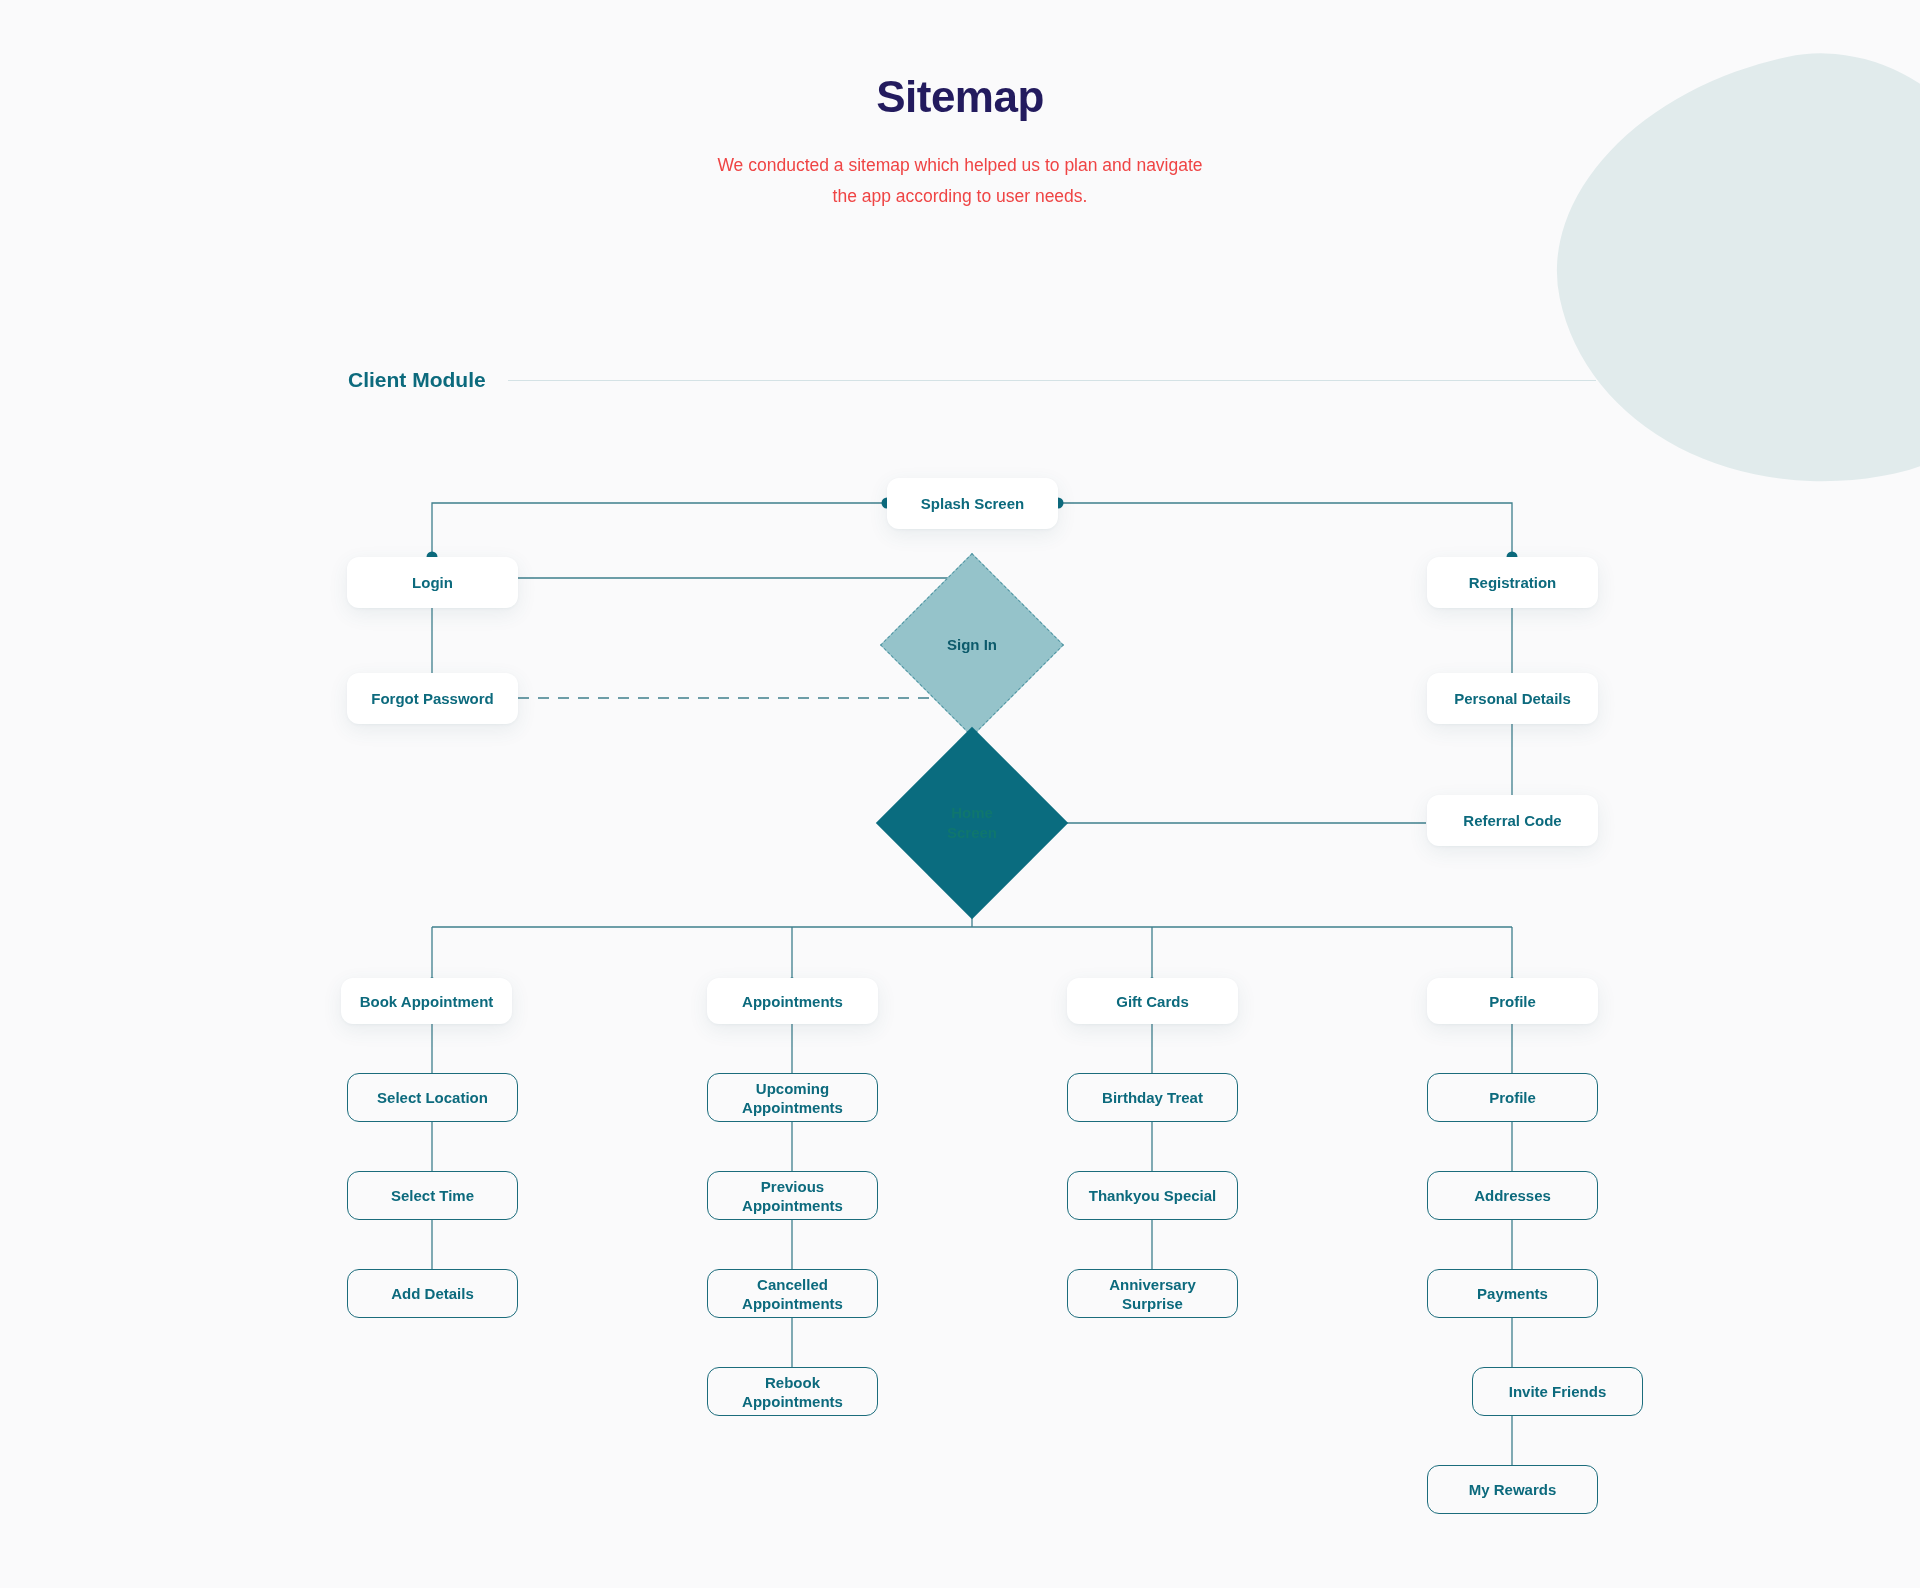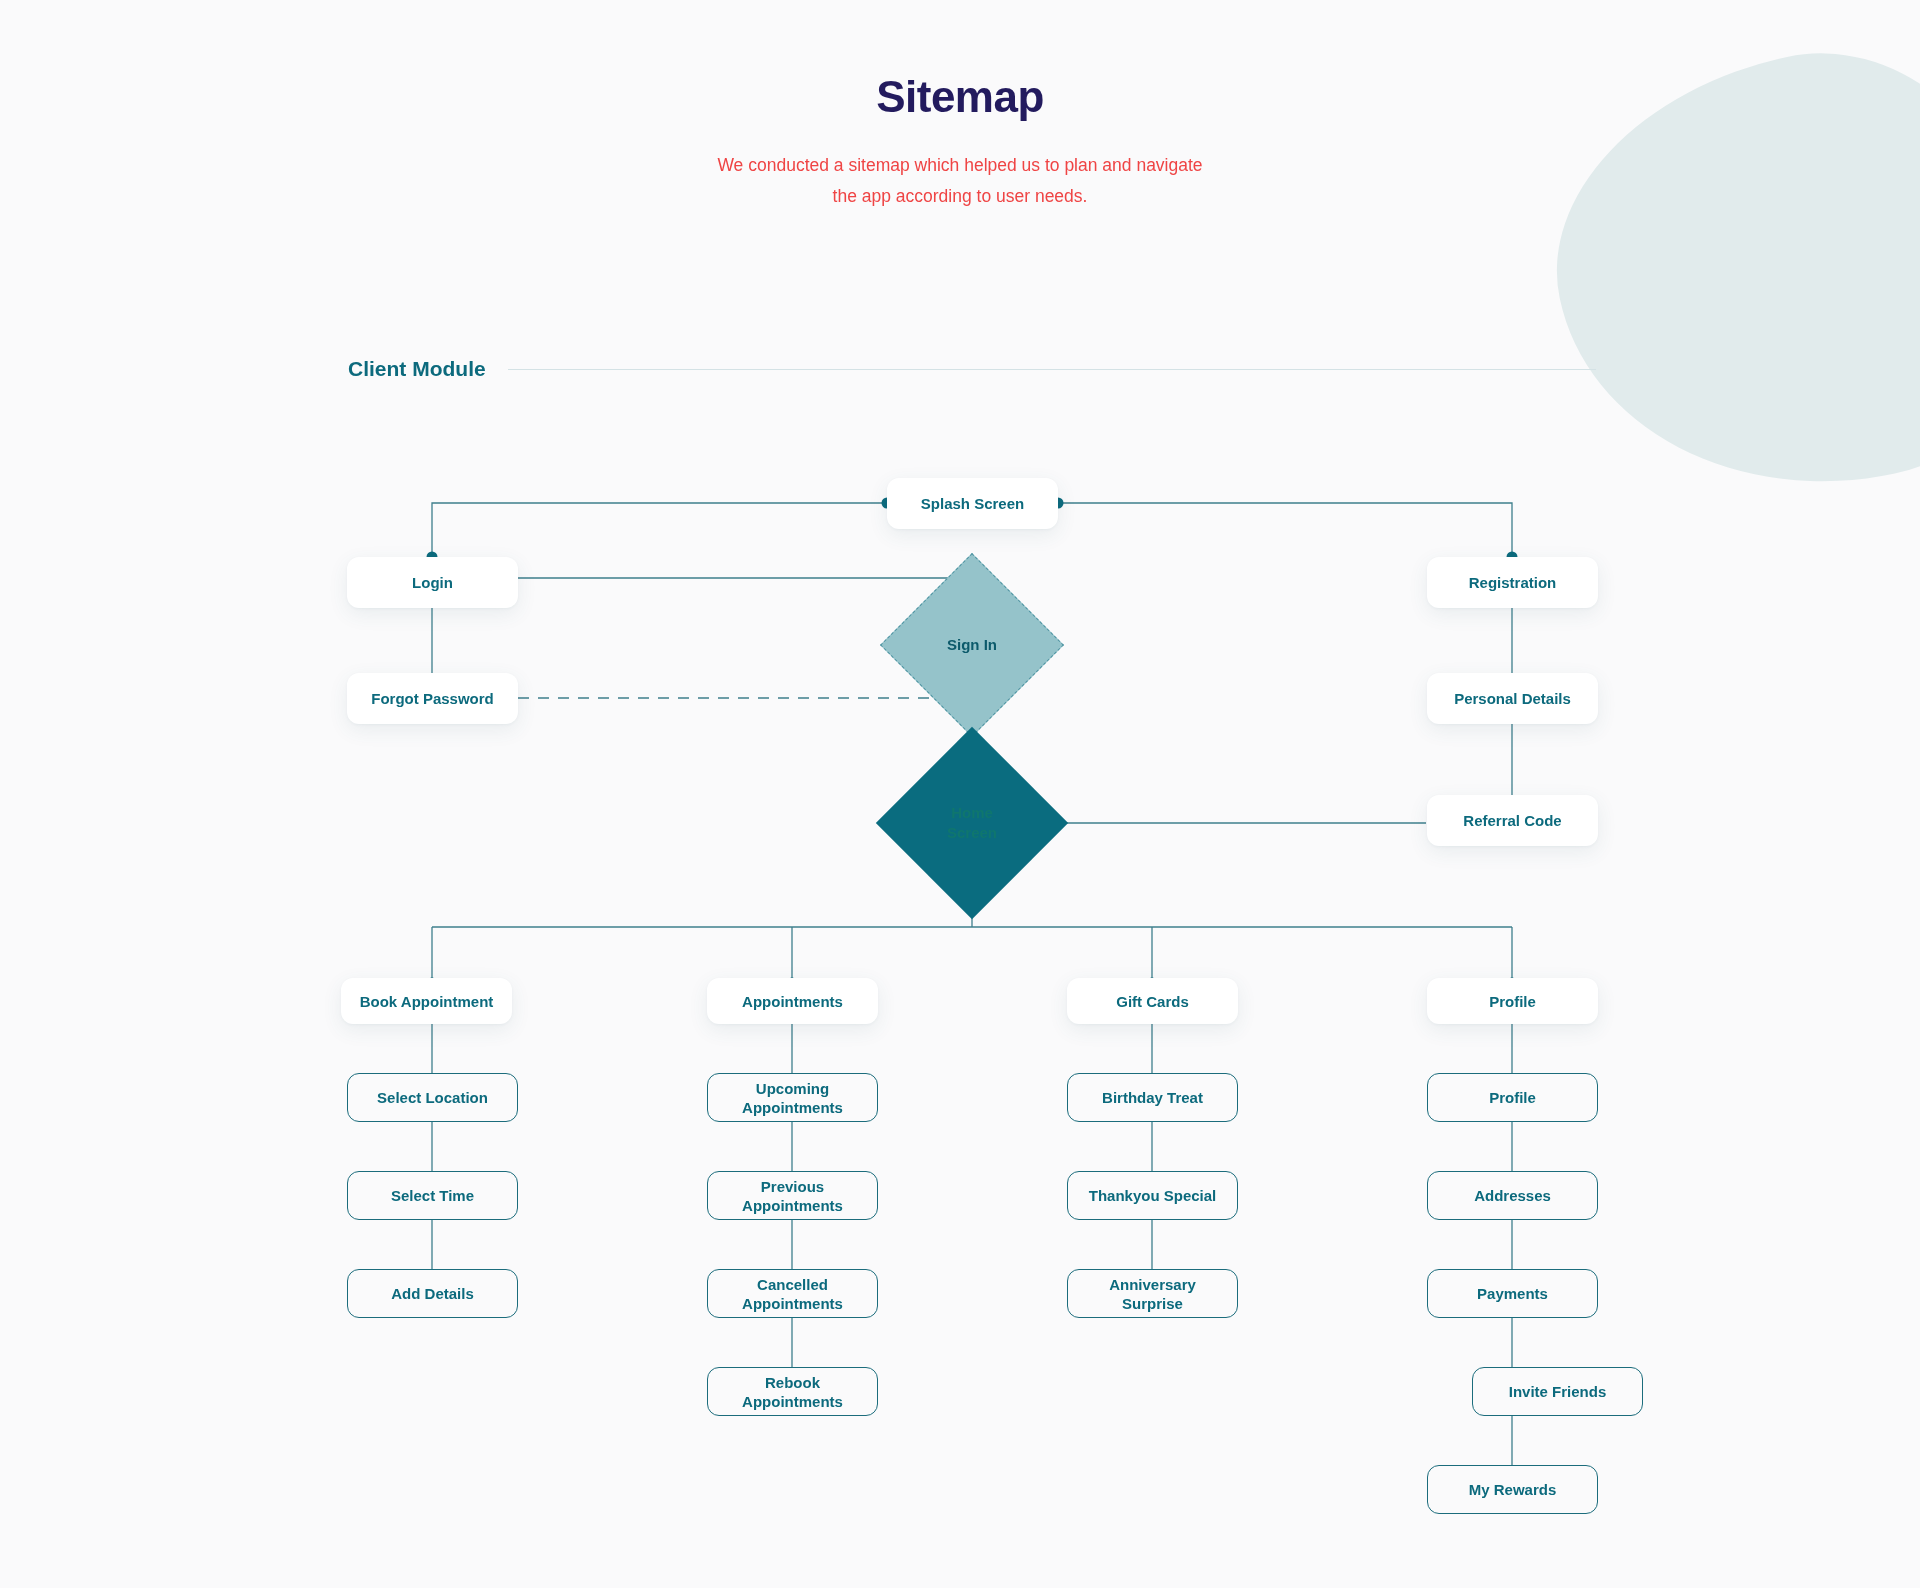--- a/index.html
+++ b/index.html
@@ -45,21 +45,21 @@
     font-size: 17.5px;
     line-height: 31px;
     color: #ef4444;
     font-weight: normal;
   }
 
   
   .module-head {
     position: absolute;
     left: 348px;
-    top: 357px;
+    top: 368px;
     width: 1248px;
     display: flex;
     align-items: center;
     gap: 22px;
     z-index: 2;
   }
   .module-title {
     font-size: 21px;
     font-weight: bold;
     color: #0C6A7D;

